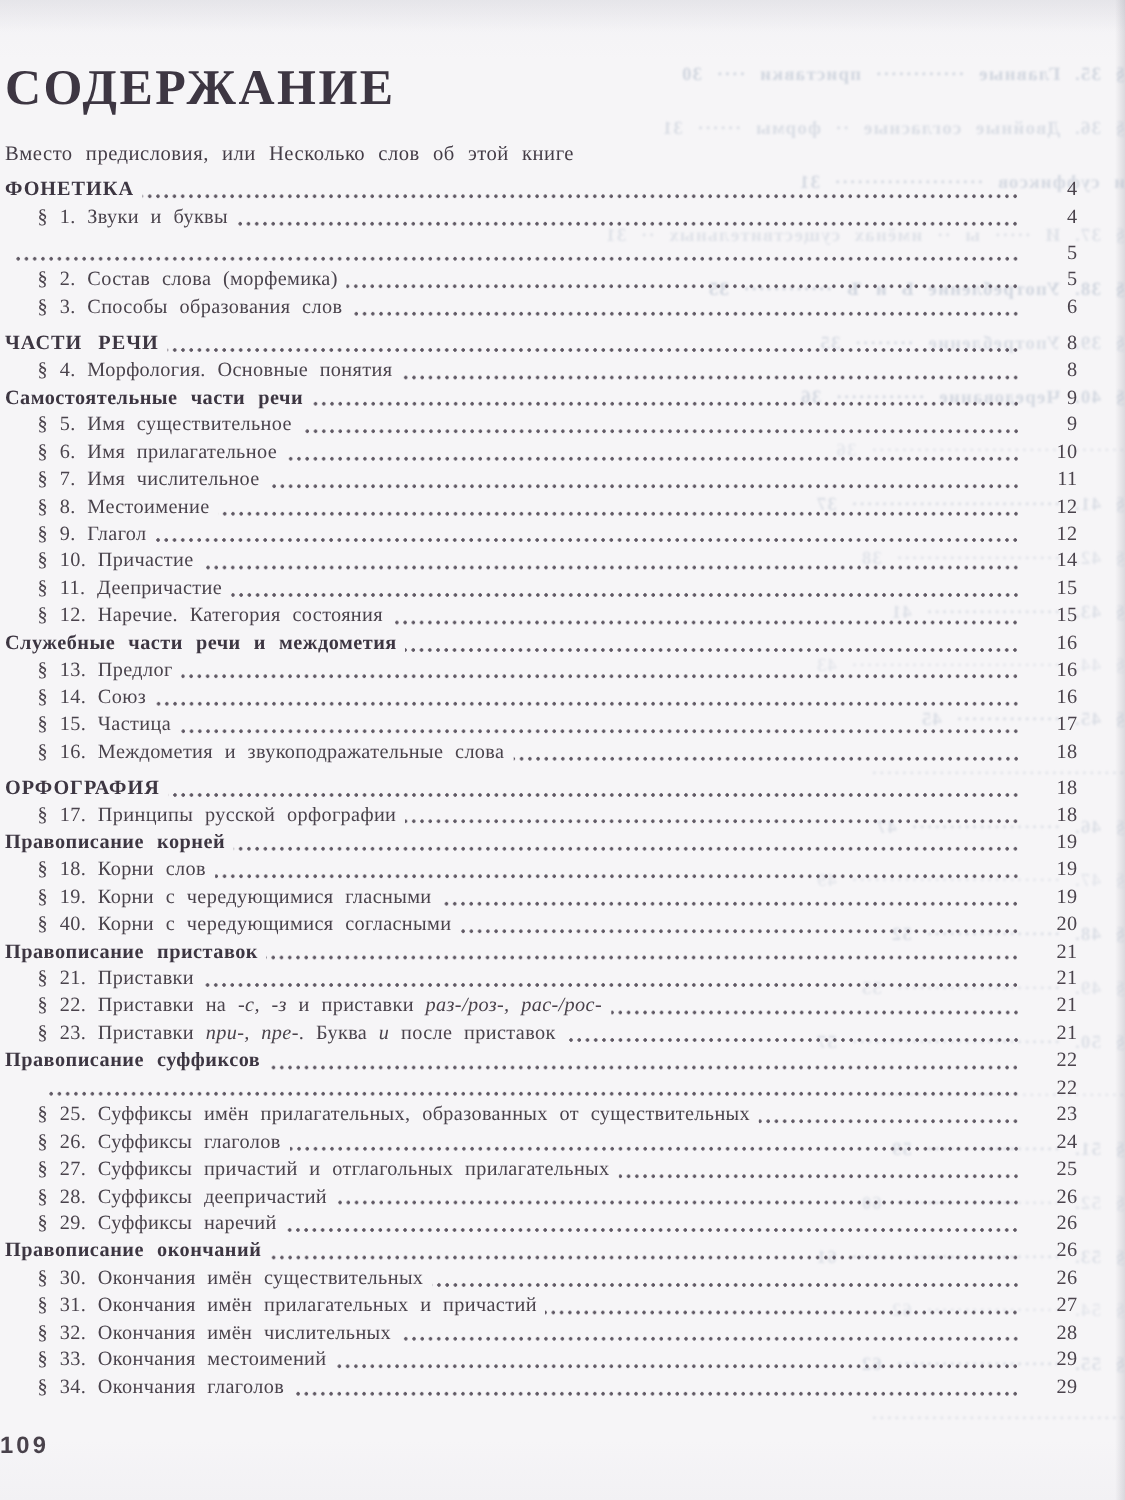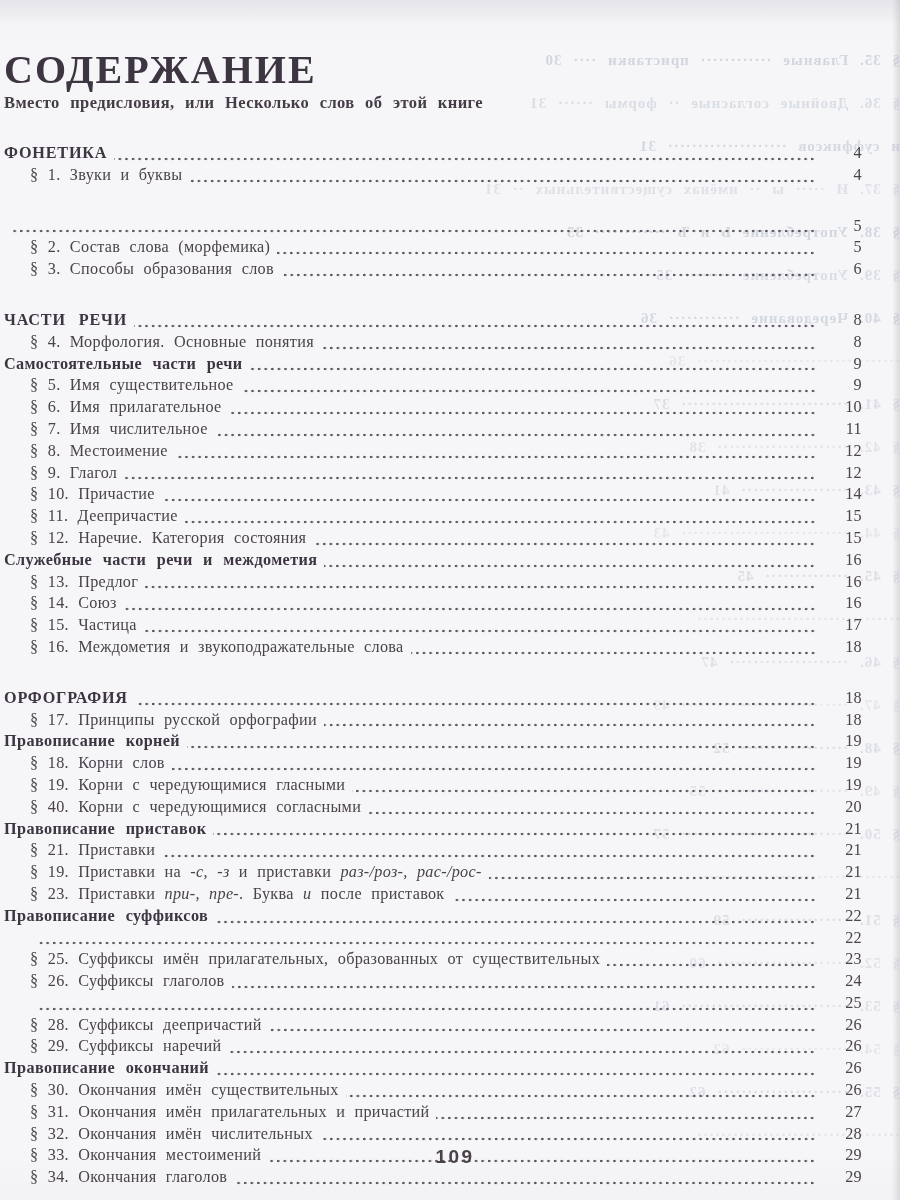--- a/index.html
+++ b/index.html
@@ -30,39 +30,39 @@
     filter:blur(0.7px);white-space:nowrap;
   }
 
   
   .content{position:relative;z-index:2;padding:48px 38px 0 4px;}
   .title{
     font-size:40px;font-weight:bold;line-height:44px;letter-spacing:2px;
     color:#3d3642;word-spacing:4px;
   }
   .subtitle{
-    margin-top:0;line-height:22px;font-size:16.5px;font-weight:bold;
+    margin-top:20px;line-height:22px;font-size:16.5px;font-weight:normal;
     letter-spacing:0.4px;word-spacing:6px;color:#443d47;
   }
-  .section{margin-top:29px;}
+  .section{margin-top:7px;}
   .row{display:flex;align-items:flex-end;line-height:21.8px;font-size:16.2px;letter-spacing:0.3px;}
   .row .txt{flex:0 0 auto;white-space:nowrap;word-spacing:5px;}
   .row.chapter .txt{font-weight:bold;letter-spacing:0.8px;word-spacing:8px;color:#3d3642;}
   .row.subheader .txt{font-weight:bold;letter-spacing:0.4px;word-spacing:6px;color:#3d3642;}
   .row.entry{padding-left:26px;}
   .row .txt i{font-style:italic;}
   .dots{
     flex:1 1 auto;height:6px;margin:0 6px 3px 7px;min-width:10px;
     background-image:radial-gradient(circle at 3px 3px,#5f5863 1.15px,rgba(0,0,0,0) 1.6px);
     background-size:6.6px 6px;background-repeat:repeat-x;background-position:right bottom;
   }
   .pg{flex:0 0 40px;text-align:right;white-space:nowrap;}
 
   .folio{
-    position:absolute;left:12px;top:1146px;width:886px;text-align:center;z-index:2;
+    position:absolute;left:0;top:1146px;width:886px;text-align:left;z-index:2;
     font-family:"Liberation Sans","DejaVu Sans",sans-serif;
     font-size:19px;font-weight:bold;letter-spacing:2.5px;color:#49424b;
   }
 </style>
 </head>
 <body>
 
 <div class="page">
 
   <div class="bleed">
@@ -243,21 +243,21 @@
             <span class="txt">Правописание приставок</span>
             <span class="dots"></span>
             <span class="pg">21</span>
           </div>
           <div class="row entry">
             <span class="txt">§ 21. Приставки</span>
             <span class="dots"></span>
             <span class="pg">21</span>
           </div>
           <div class="row entry">
-            <span class="txt"><span>§ 19. Приставки на </span><i>-с, -з</i><span> и приставки </span><i>раз-/роз-, рас-/рос-</i></span>
+            <span class="txt"><span>§ 22. Приставки на </span><i>-с, -з</i><span> и приставки </span><i>раз-/роз-, рас-/рос-</i></span>
             <span class="dots"></span>
             <span class="pg">21</span>
           </div>
           <div class="row entry">
             <span class="txt"><span>§ 23. Приставки </span><i>при-, пре-</i><span>. Буква </span><i>и</i><span> после приставок</span></span>
             <span class="dots"></span>
             <span class="pg">21</span>
           </div>
           <div class="row subheader">
             <span class="txt">Правописание суффиксов</span>
@@ -272,20 +272,21 @@
             <span class="txt">§ 25. Суффиксы имён прилагательных, образованных от существительных</span>
             <span class="dots"></span>
             <span class="pg">23</span>
           </div>
           <div class="row entry">
             <span class="txt">§ 26. Суффиксы глаголов</span>
             <span class="dots"></span>
             <span class="pg">24</span>
           </div>
           <div class="row entry">
+            <span class="txt">§ 27. Суффиксы причастий и отглагольных прилагательных</span>
             <span class="dots"></span>
             <span class="pg">25</span>
           </div>
           <div class="row entry">
             <span class="txt">§ 28. Суффиксы деепричастий</span>
             <span class="dots"></span>
             <span class="pg">26</span>
           </div>
           <div class="row entry">
             <span class="txt">§ 29. Суффиксы наречий</span>

